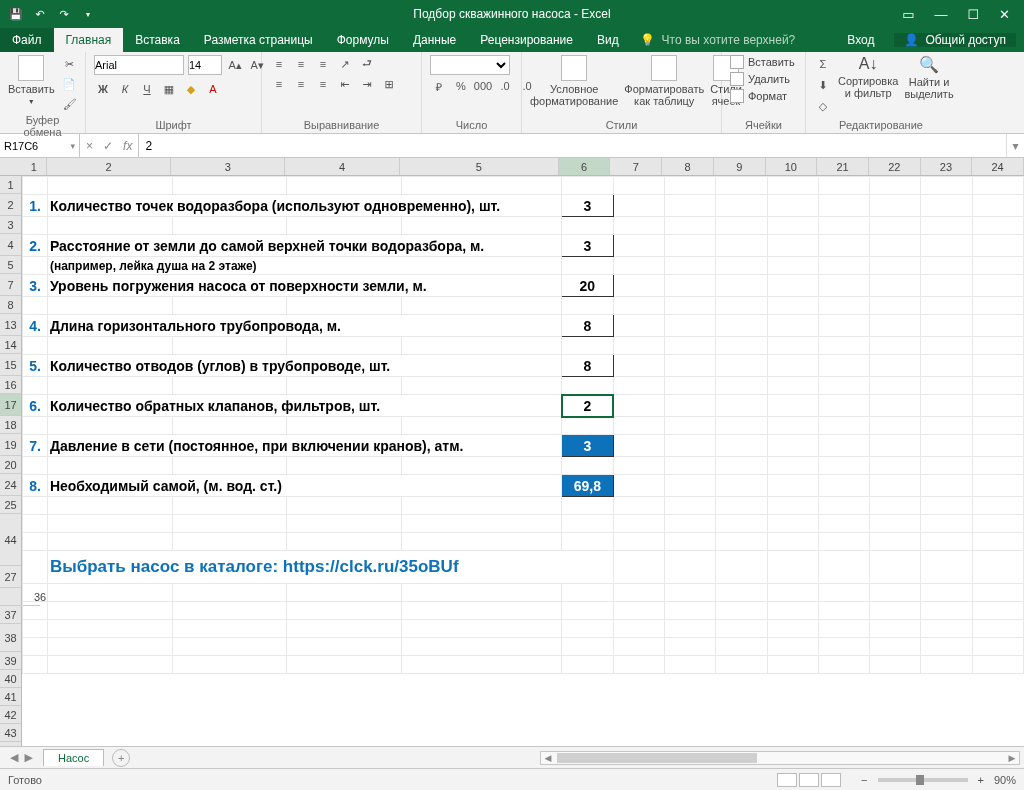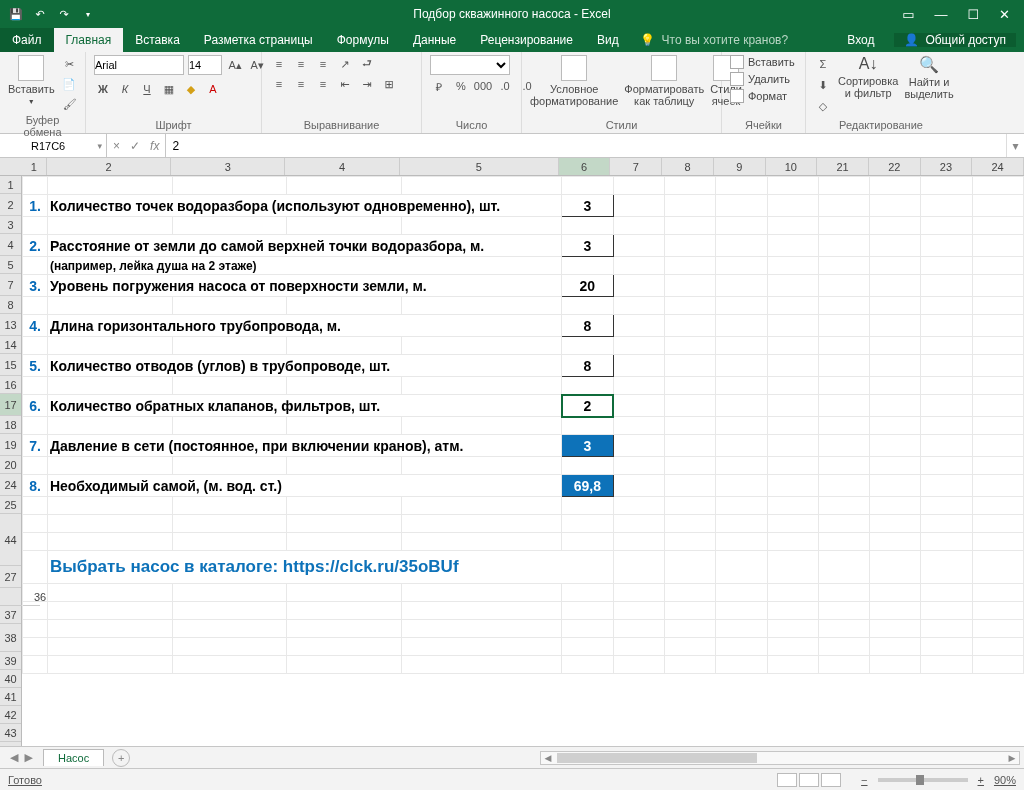--- a/index.html
+++ b/index.html
@@ -37,21 +37,21 @@
 .ribbon .smallbtns { display: flex; gap: 4px; margin-top: 3px; }
 .ribbon .sbtn { width: 18px; height: 18px; display: flex; align-items: center; justify-content: center; font-size: 11px; color: #555; border: 1px solid transparent; }
 .ribbon .col { display: flex; flex-direction: column; gap: 2px; }
 .ribbon .row { display: flex; gap: 4px; align-items: center; }
 .ribbon .txt { font-size: 11px; }
 .ribbon .sml { display: flex; align-items: center; gap: 4px; font-size: 11px; color: #444; }
 .ribbon .sml .micon { width: 14px; height: 14px; border: 1px solid #aaa; background: #fff; }
 
 
 .fnbar { height: 24px; display: flex; align-items: stretch; border-bottom: 1px solid #c6c6c6; background: #fff; }
-.fnbar .namebox { width: 80px; border-right: 1px solid #c6c6c6; display: flex; align-items: center; padding: 0 4px; font-size: 11px; margin-left: 27px; }
+.fnbar .namebox { width: 80px; border-right: 1px solid #c6c6c6; display: flex; align-items: center; padding: 0 4px; font-size: 11px; }
 .fnbar .fxarea { display: flex; align-items: center; padding: 0 6px; gap: 10px; border-right: 1px solid #c6c6c6; color: #888; font-size: 12px; }
 .fnbar .formula { flex: 1; display: flex; align-items: center; padding: 0 6px; font-size: 12px; }
 .fnbar .expand { width: 18px; display: flex; align-items: center; justify-content: center; color: #888; border-left: 1px solid #ddd; }
 
 
 .grid { position: absolute; top: 158px; left: 0; right: 0; bottom: 44px; overflow: hidden; background: #fff; }
 .colhdrs { position: absolute; top: 0; left: 0; right: 0; height: 18px; display: flex; background: #e6e6e6; border-bottom: 1px solid #bbb; }
 .rowhdrs { position: absolute; top: 18px; left: 0; width: 22px; bottom: 0; background: #e6e6e6; border-right: 1px solid #bbb; }
 .corner { position: absolute; top: 0; left: 0; width: 22px; height: 18px; background: #e6e6e6; border-right: 1px solid #bbb; border-bottom: 1px solid #bbb; }
 .ch { border-right: 1px solid #ccc; text-align: center; font-size: 11px; color: #444; display: flex; align-items: center; justify-content: center; }
@@ -76,21 +76,21 @@
 .sheetbar { position: absolute; left: 0; right: 0; bottom: 22px; height: 22px; background: #f3f3f3; border-top: 1px solid #c6c6c6; display: flex; align-items: center; font-size: 11px; }
 .sheetbar .nav { display: flex; gap: 6px; padding: 0 10px; color: #888; }
 .sheetbar .stab { background: #fff; border: 1px solid #bbb; border-bottom: none; padding: 2px 14px; margin-top: -1px; color: #0f6b3a; }
 .sheetbar .add { width: 18px; height: 18px; border: 1px solid #bbb; border-radius: 9px; display: flex; align-items: center; justify-content: center; margin-left: 8px; color: #888; }
 .sheetbar .hscroll { flex: 1; display: flex; justify-content: flex-end; padding-right: 4px; }
 .sheetbar .hscroll .track { width: 480px; height: 14px; border: 1px solid #c6c6c6; background: #f8f8f8; display: flex; align-items: center; }
 .sheetbar .hscroll .btn { width: 14px; height: 12px; display: flex; align-items: center; justify-content: center; color: #888; font-size: 9px; }
 .sheetbar .hscroll .thumb { width: 200px; height: 10px; background: #cfcfcf; margin-left: 2px; }
 
 
-.statusbar { position: absolute; left: 0; right: 0; bottom: 0; height: 22px; background: #f3f3f3; border-top: 1px solid #c6c6c6; display: flex; align-items: center; font-size: 11px; color: #555; padding: 0 8px; text-decoration: underline; }
+.statusbar { position: absolute; left: 0; right: 0; bottom: 0; height: 22px; background: #f3f3f3; border-top: 1px solid #c6c6c6; display: flex; align-items: center; font-size: 11px; color: #555; padding: 0 8px; }
 .statusbar .zoom { margin-left: auto; display: flex; align-items: center; gap: 10px; }
 .statusbar .views { display: flex; gap: 2px; margin-right: 10px; }
 .statusbar .vbtn { width: 20px; height: 14px; border: 1px solid #bbb; background: #fff; }
 .statusbar .slider { width: 90px; height: 4px; background: #ccc; position: relative; }
 .statusbar .slider .th { position: absolute; left: 38px; top: -3px; width: 8px; height: 10px; background: #888; }
 </style>
 </head>
 <body>
 
 <div class="titlebar">
@@ -113,21 +113,21 @@
   <div class="tab file">Файл</div>
   <div class="tab active">Главная</div>
   <div class="tab">Вставка</div>
   <div class="tab">Разметка страницы</div>
   <div class="tab">Формулы</div>
   <div class="tab">Данные</div>
   <div class="tab">Рецензирование</div>
   <div class="tab">Вид</div>
   <div class="tell">
       <span>💡</span>
-      <span>Что вы хотите кранов?</span>
+      <span>Что вы хотите верхней?</span>
     </div>
   <div class="spacer"></div>
   <div class="right">
     <div class="tab">Вход</div>
     <div class="share">
         <span>👤</span>
         <span>Общий доступ</span>
       </div>
   </div>
 </div>

